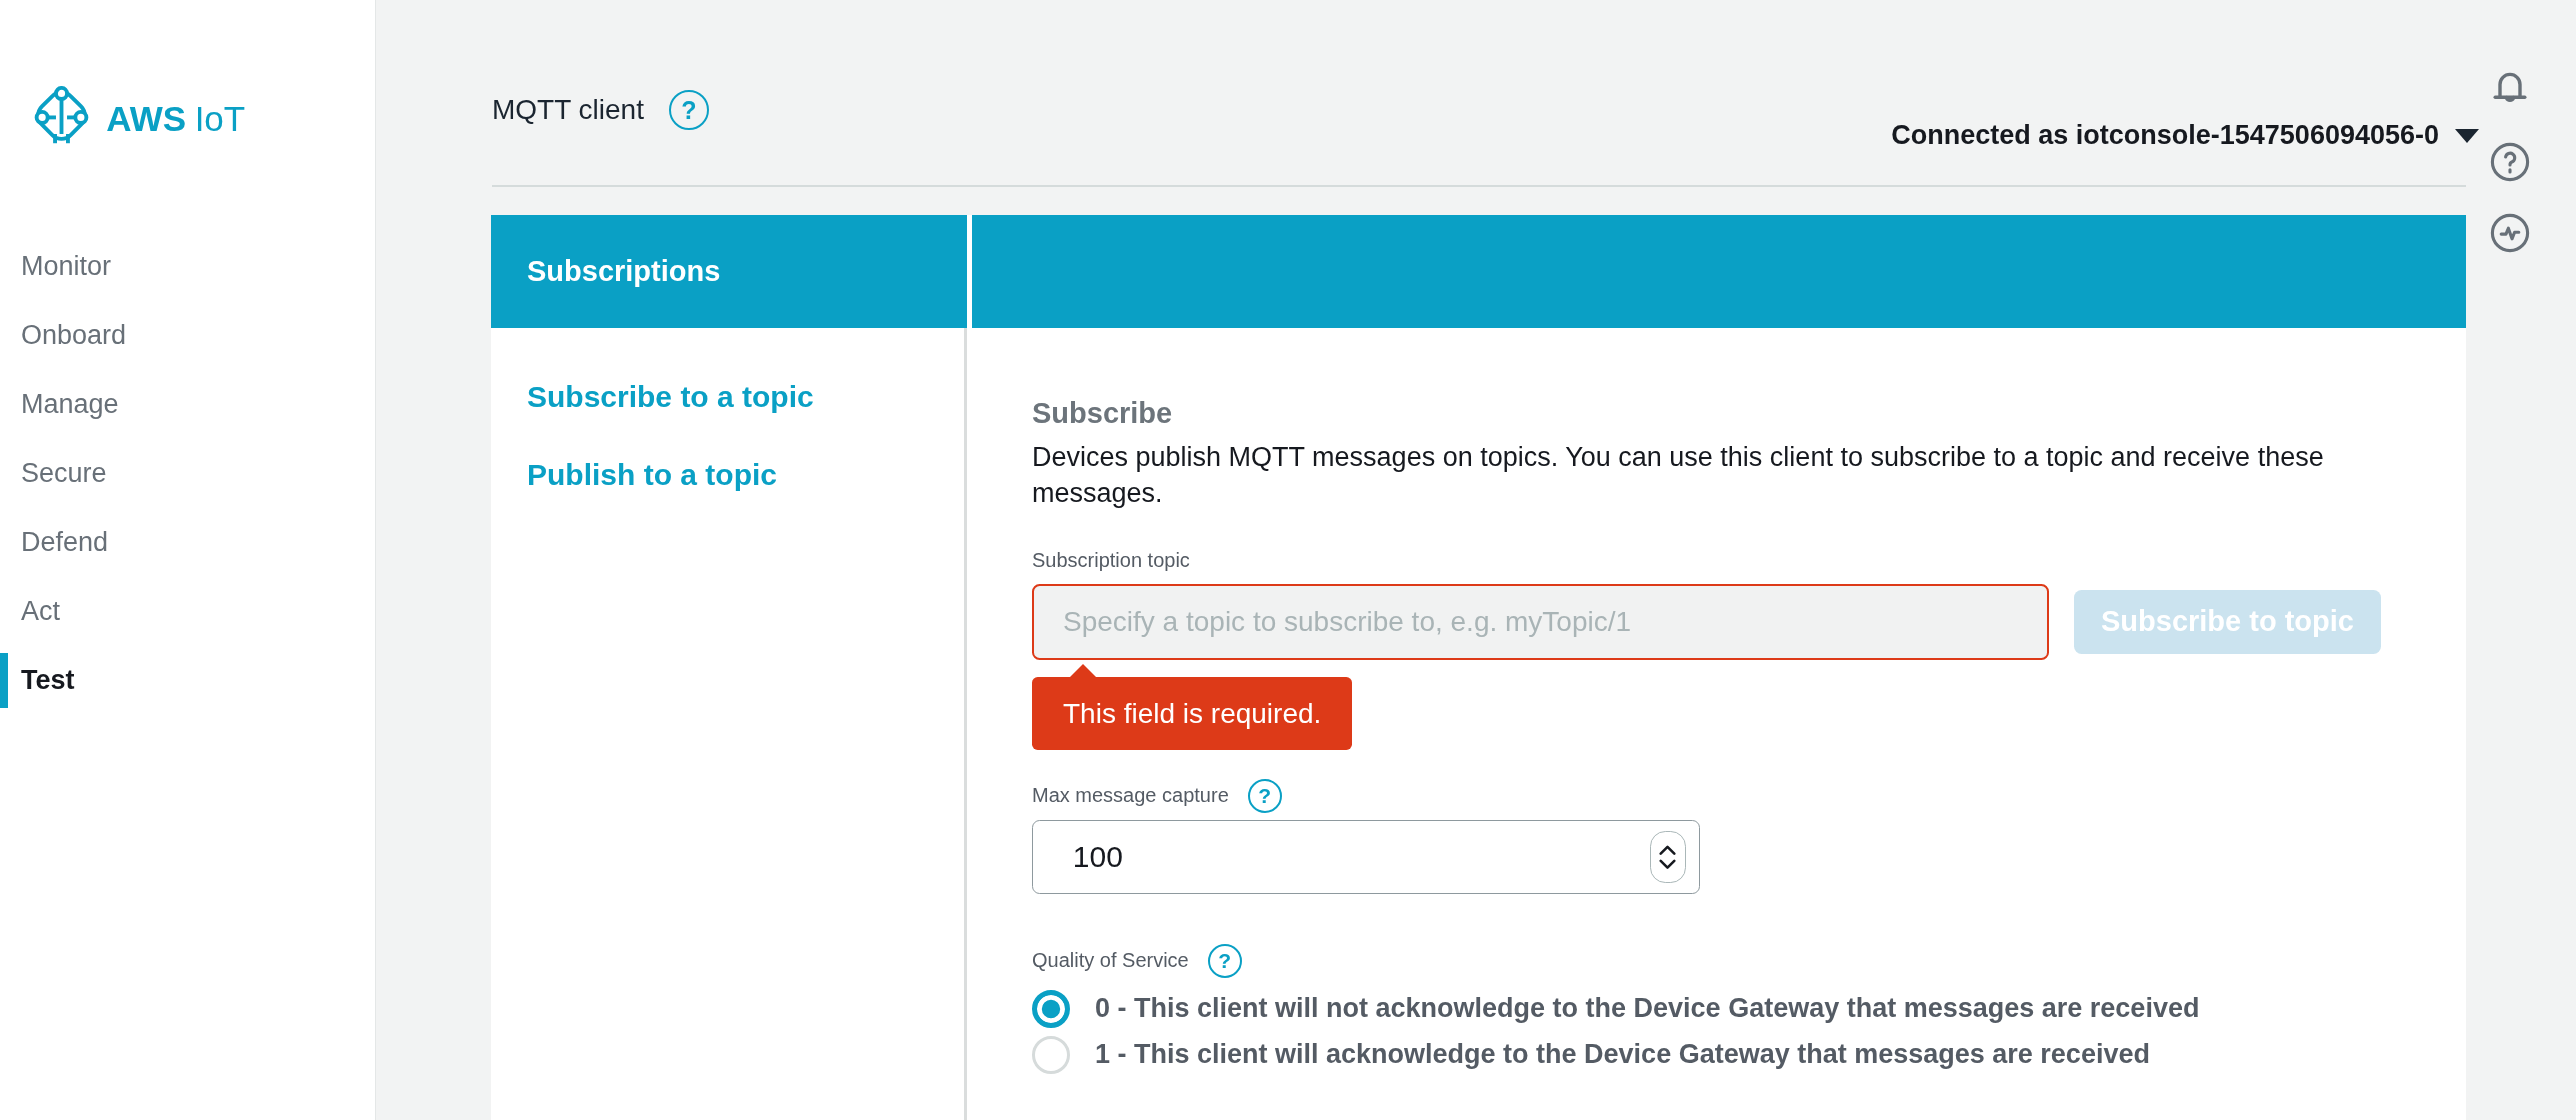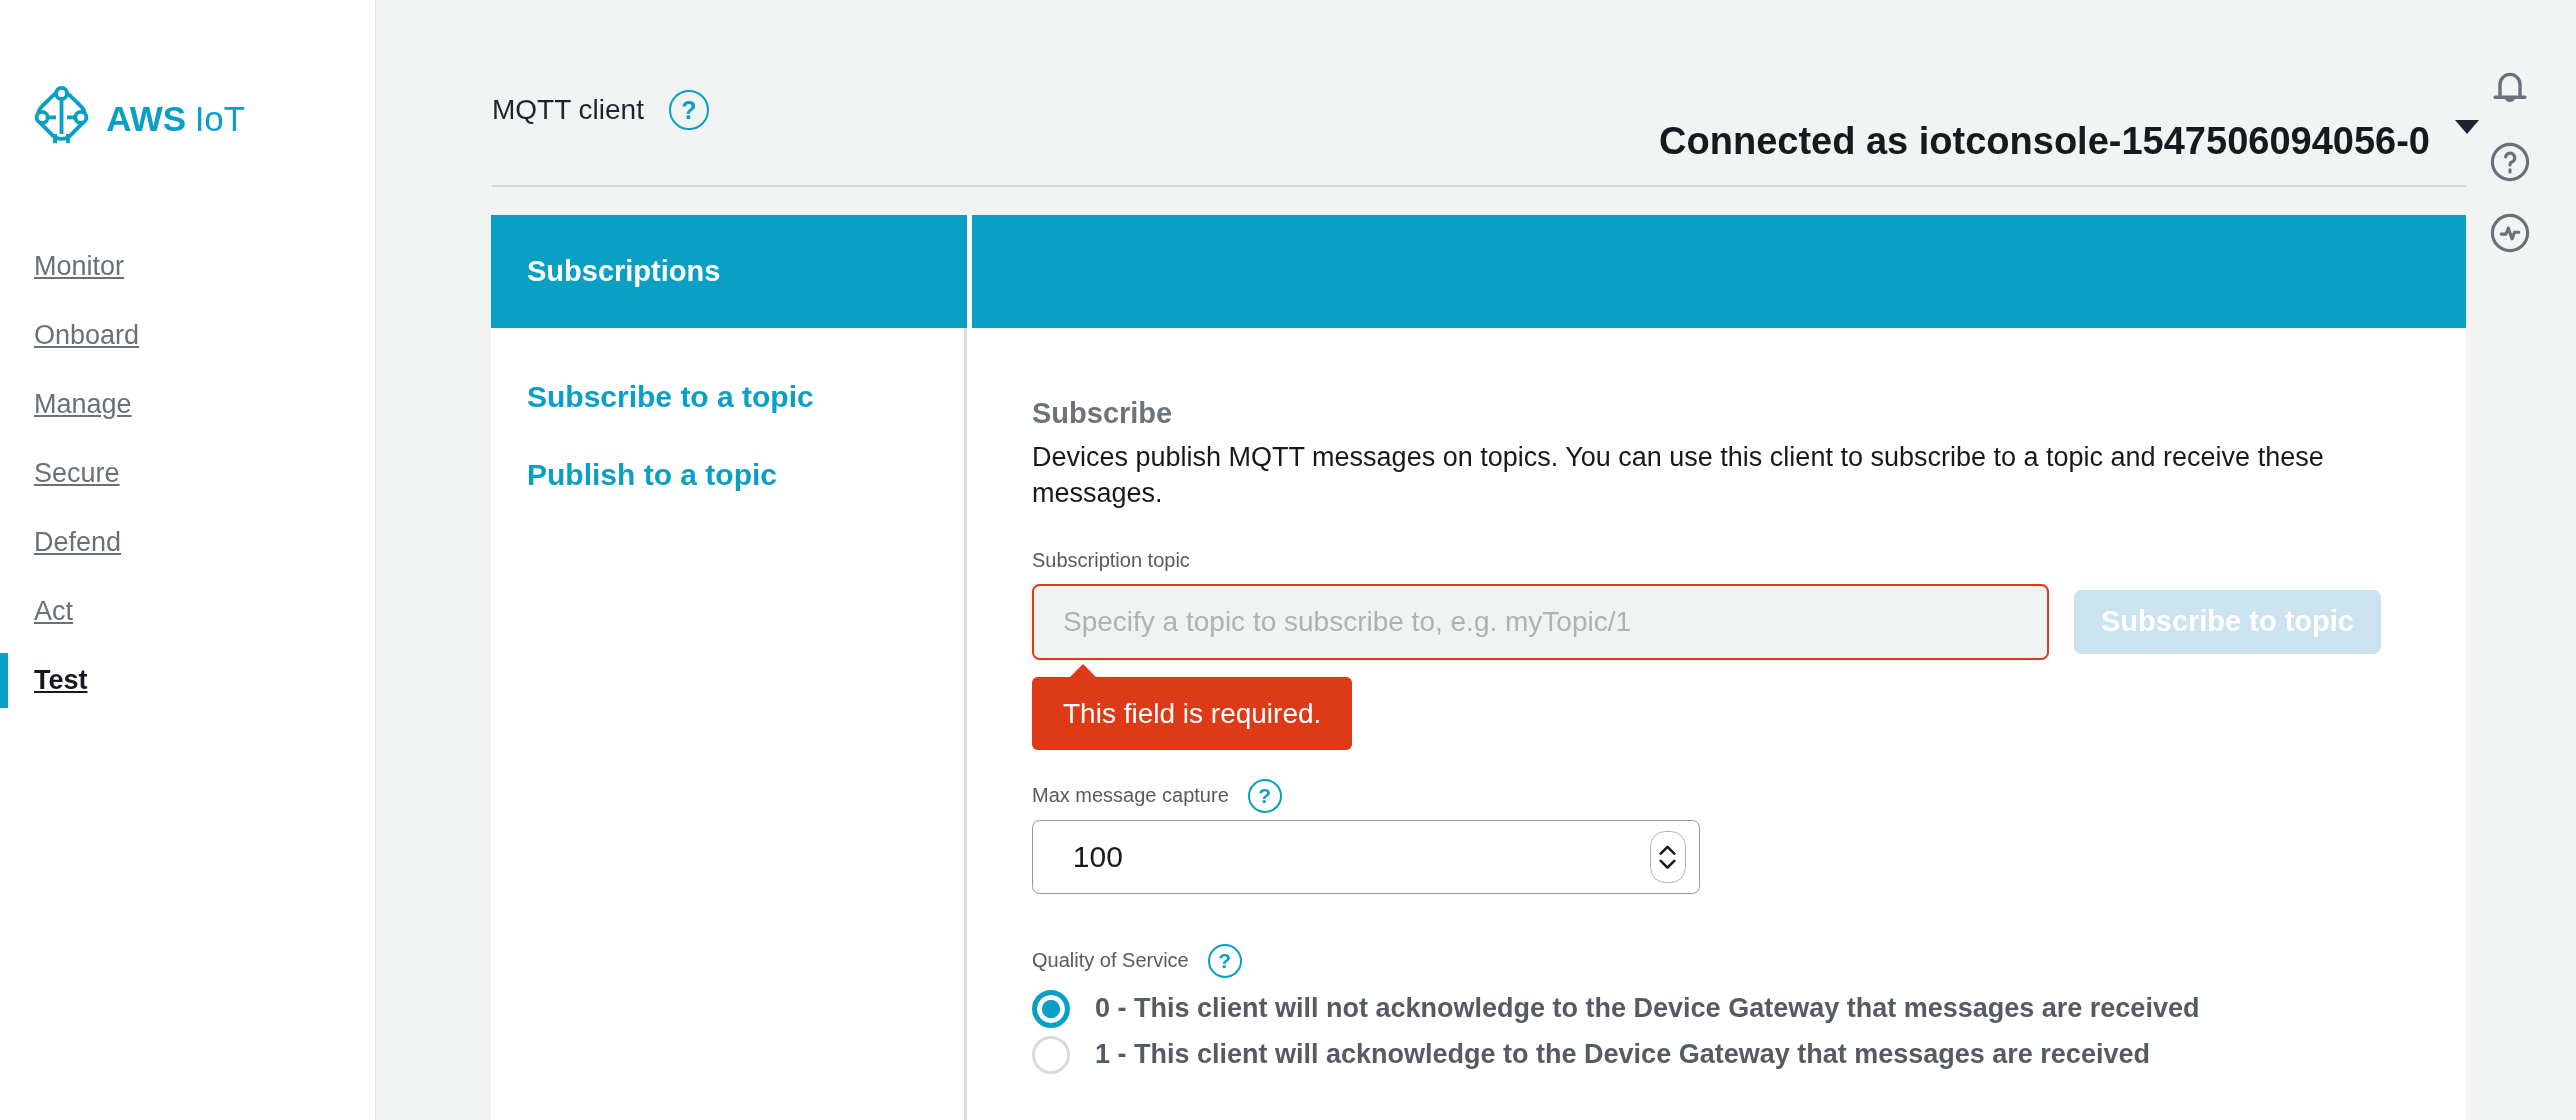--- a/index.html
+++ b/index.html
@@ -20,31 +20,31 @@
     font-family:"Liberation Sans", sans-serif;
     color:var(--ink);
   }
 
   
   .sidebar{position:absolute;left:0;top:0;width:376px;height:1121px;background:#fff;border-right:1px solid #E4E7E7;}
   .logo{position:absolute;left:32px;top:86px;display:flex;align-items:center;gap:15.3px;cursor:pointer;}
   .logo-text{font-size:35px;color:var(--accent);white-space:nowrap;}
   .logo-text .b{font-weight:700;margin-right:8.6px;}
   .nav{position:absolute;top:232px;left:0;right:0;list-style:none;margin:0;padding:0;}
-  .nav li{position:relative;height:69px;display:flex;align-items:center;padding-left:34px;font-size:27px;color:var(--gray-item);cursor:pointer;text-decoration:underline;}
+  .nav li{position:relative;height:69px;display:flex;align-items:center;padding-left:21px;font-size:27px;color:var(--gray-item);cursor:pointer;}
   .nav li.active{color:var(--ink);font-weight:700;}
   .nav li.active::before{content:"";position:absolute;left:0;top:6.7px;bottom:6.7px;width:7.6px;background:var(--accent);}
 
   
   .title-row{position:absolute;left:492px;top:90px;display:flex;align-items:center;gap:25px;}
   .page-title{font-size:28px;color:#1B2530;}
   .qicon{border-radius:50%;display:flex;align-items:center;justify-content:center;color:var(--accent);font-weight:700;cursor:pointer;background:transparent;}
   .qicon.lg{width:40px;height:40px;border:2.9px solid var(--accent);font-size:25px;}
   .qicon.sm{width:34px;height:34px;border:2.9px solid var(--accent);font-size:21px;}
-  .connected{position:absolute;top:120px;right:97px;display:flex;align-items:flex-start;gap:25px;font-size:38px;font-weight:700;color:var(--ink);cursor:pointer;}
+  .connected{position:absolute;top:120px;right:97px;display:flex;align-items:center;gap:16px;font-size:27px;font-weight:700;color:var(--ink);cursor:pointer;}
   .caret-down{width:0;height:0;border-left:12.4px solid transparent;border-right:12.4px solid transparent;border-top:14.3px solid #1B2530;}
   .h-divider{position:absolute;left:492px;top:185px;width:1974px;height:1.9px;background:#D5DBDB;}
 
   
   .rail-btn{position:absolute;left:2485px;width:50px;height:50px;display:flex;align-items:center;justify-content:center;cursor:pointer;color:var(--gray-item);}
   .rail-bell{top:65px;}
   .rail-help{top:137px;}
   .rail-pulse{top:208px;}
 
   

